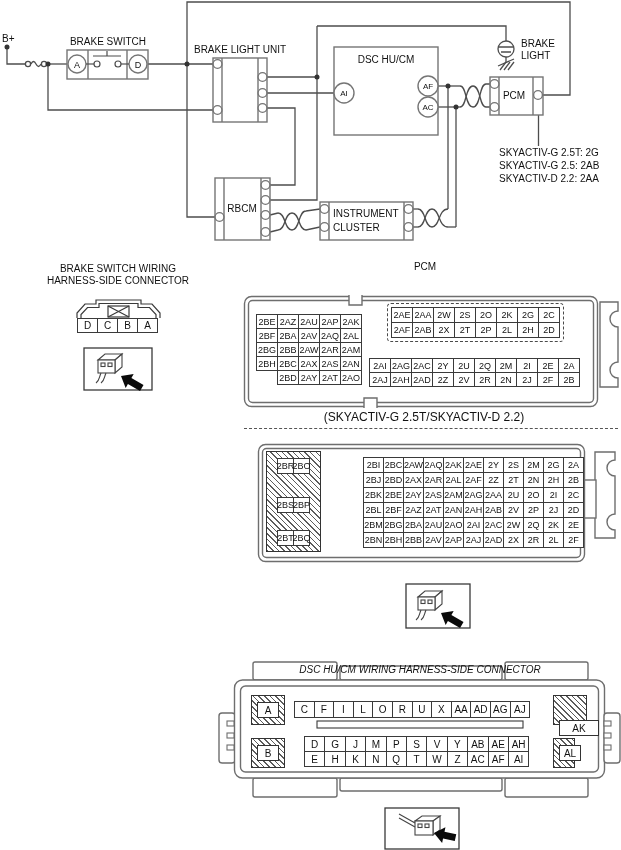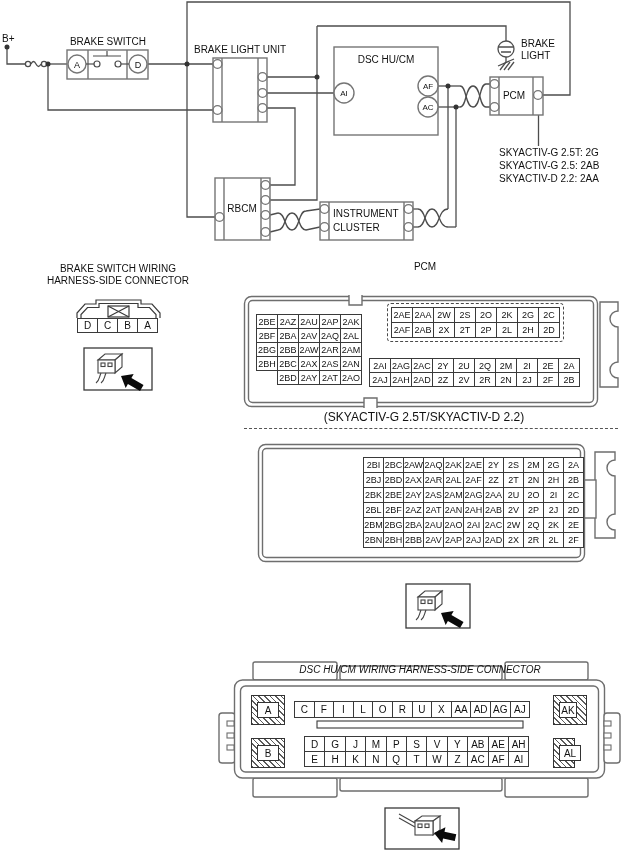--- a/index.html
+++ b/index.html
@@ -367,20 +367,40 @@
         <div class="pcell">2N</div>
         <div class="pcell">2J</div>
         <div class="pcell">2F</div>
         <div class="pcell">2B</div>
       </div>
     </div>
 <div class="caption" style="left:244px;top:410px;width:360px;">(SKYACTIV-G 2.5T/SKYACTIV-D 2.2)</div>
 
 <div class="dashline" style="left:244px;top:428px;width:374px;"></div>
 
+<div class="hatch" style="left:266px;top:451px;width:55px;height:101px;">
+  <div class="pairwrap pair" style="left:10px;top:6px;">
+        <div class="grow">
+          <div class="pcell">2BR</div>
+          <div class="pcell">2BO</div>
+        </div>
+      </div>
+  <div class="pairwrap pair" style="left:10px;top:45px;">
+        <div class="grow">
+          <div class="pcell">2BS</div>
+          <div class="pcell">2BP</div>
+        </div>
+      </div>
+  <div class="pairwrap pair" style="left:10px;top:78px;">
+        <div class="grow">
+          <div class="pcell">2BT</div>
+          <div class="pcell">2BQ</div>
+        </div>
+      </div>
+</div>
 <div class="abs g-v2m" style="left:325px;top:457px;margin-left:38px;">
       <div class="grow">
         <div class="pcell">2BI</div>
         <div class="pcell">2BC</div>
         <div class="pcell">2AW</div>
         <div class="pcell">2AQ</div>
         <div class="pcell">2AK</div>
         <div class="pcell">2AE</div>
         <div class="pcell">2Y</div>
         <div class="pcell">2S</div>
@@ -454,21 +474,21 @@
         <div class="pcell">2F</div>
       </div>
     </div>
 
 <div class="title" style="left:220px;top:664px;width:400px;font-style:italic;">DSC HU/CM WIRING HARNESS-SIDE CONNECTOR</div>
 
 <div class="hatch" style="left:251px;top:695px;width:34px;height:30px;">
   <div class="inner" style="left:5px;top:6px;width:22px;height:16px;">A</div>
 </div>
 <div class="hatch" style="left:553px;top:695px;width:34px;height:30px;">
-  <div class="inner" style="left:5px;top:6px;width:18px;height:16px;">AK</div>
+  <div class="inner" style="left:5px;top:24px;width:40px;height:16px;">AK</div>
 </div>
 <div class="hatch" style="left:251px;top:738px;width:34px;height:30px;">
   <div class="inner" style="left:5px;top:6px;width:22px;height:16px;">B</div>
 </div>
 <div class="hatch" style="left:553px;top:738px;width:22px;height:30px;">
   <div class="inner" style="left:5px;top:6px;width:22px;height:16px;">AL</div>
 </div>
 
 <div class="abs g-dsc1" style="left:294px;top:701px;">
       <div class="grow">

